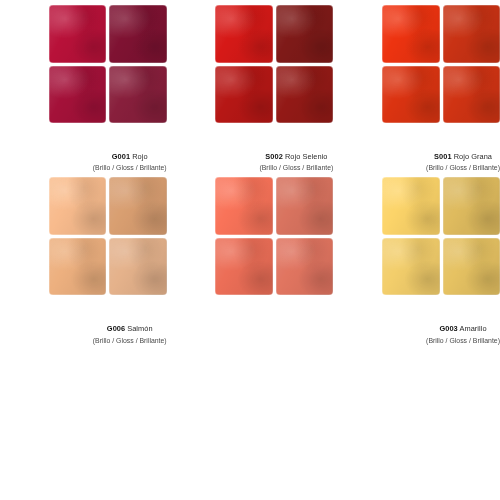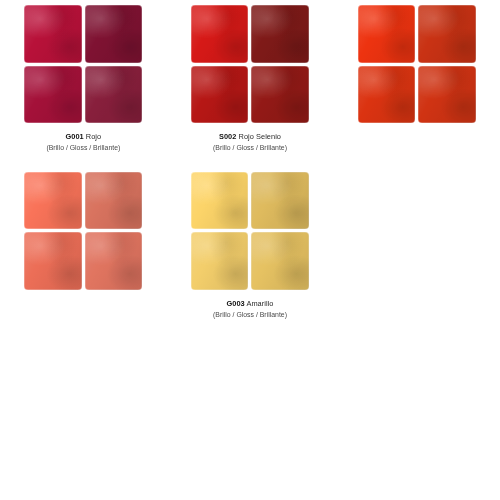--- a/index.html
+++ b/index.html
@@ -21,24 +21,25 @@
     display: grid;
     grid-template-columns: repeat(3, 1fr);
     grid-template-rows: repeat(3, 1fr);
     box-sizing: border-box;
   }
 
   .swatch-cell {
     position: relative;
     display: flex;
     flex-direction: column;
-    align-items: center;
+    align-items: flex-end;
     justify-content: flex-start;
     padding-top: 5px;
     box-sizing: border-box;
+    gap: 20px;
   }
 
   
   .tile-block {
     width: 118px;
     height: 118px;
     display: grid;
     grid-template-columns: 1fr 1fr;
     grid-template-rows: 1fr 1fr;
     gap: 3px;
@@ -142,23 +143,45 @@
     </div>
   </div>
 
   <div class="swatch-cell">
     <div class="tile-block">
       <div class="tile v1" style="background-color: rgb(227, 51, 18);"></div>
       <div class="tile v2" style="background-color: rgb(224, 52, 17);"></div>
       <div class="tile v3" style="background-color: rgb(221, 52, 17);"></div>
       <div class="tile v4" style="background-color: rgb(223, 53, 18);"></div>
     </div>
-  </div>
-
-
+    <div class="caption">
+      <div class="caption-main">
+        <span class="code">S001</span>
+        <span class="name">Rojo Grana</span>
+      </div>
+      <div class="caption-finish">(Brillo / Gloss / Brillante)</div>
+    </div>
+  </div>
+
+
+  <div class="swatch-cell">
+    <div class="tile-block">
+      <div class="tile v1" style="background-color: rgb(241, 184, 140);"></div>
+      <div class="tile v2" style="background-color: rgb(237, 170, 118);"></div>
+      <div class="tile v3" style="background-color: rgb(239, 178, 128);"></div>
+      <div class="tile v4" style="background-color: rgb(242, 187, 145);"></div>
+    </div>
+    <div class="caption">
+      <div class="caption-main">
+        <span class="code">G006</span>
+        <span class="name">Salmón</span>
+      </div>
+      <div class="caption-finish">(Brillo / Gloss / Brillante)</div>
+    </div>
+  </div>
 
   <div class="swatch-cell">
     <div class="tile-block">
       <div class="tile v1" style="background-color: rgb(240, 114, 89);"></div>
       <div class="tile v2" style="background-color: rgb(239, 122, 99);"></div>
       <div class="tile v3" style="background-color: rgb(238, 111, 88);"></div>
       <div class="tile v4" style="background-color: rgb(240, 122, 100);"></div>
     </div>
   </div>
 

